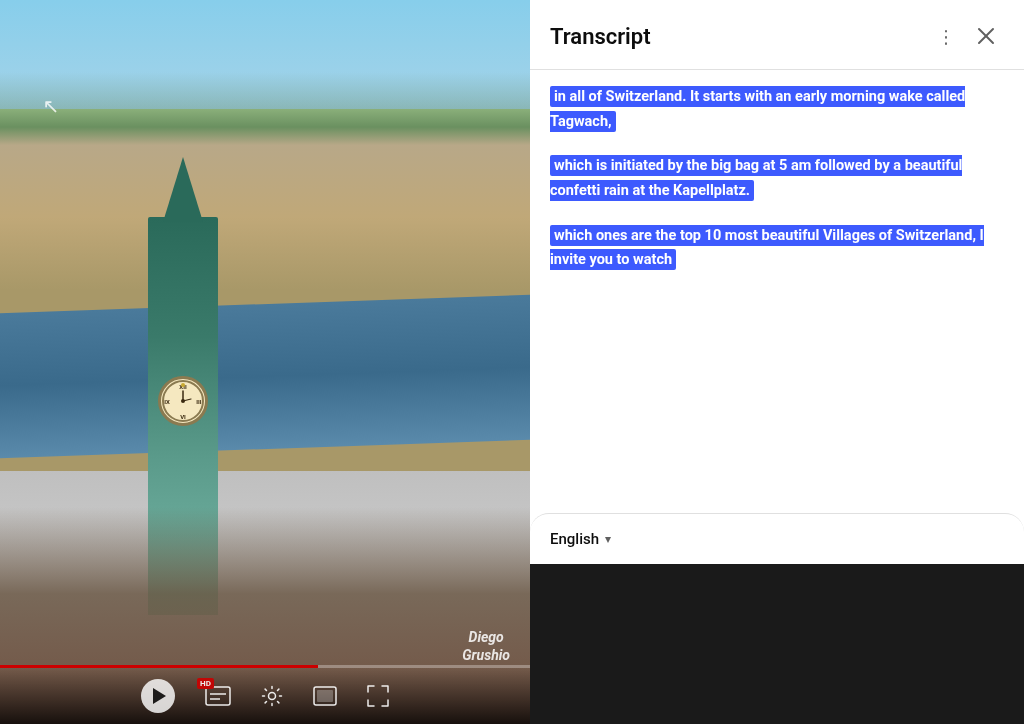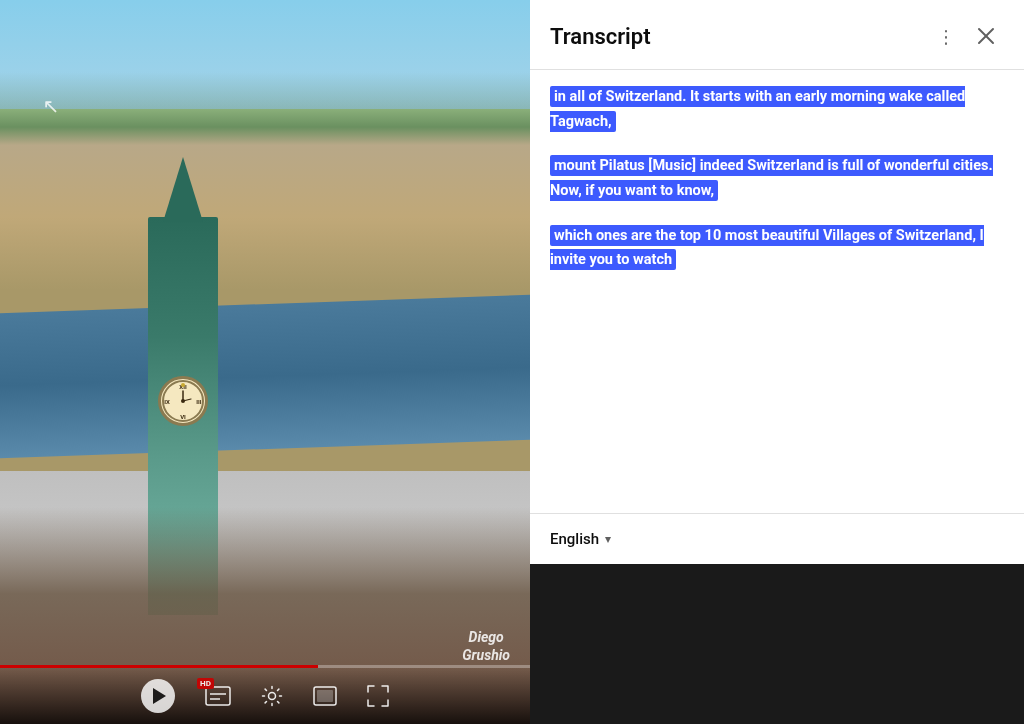--- a/index.html
+++ b/index.html
@@ -291,20 +291,21 @@
       line-height: 1.7;
     }
 
     
     .transcript-footer {
       border-top: 1px solid #e0e0e0;
       padding: 16px 20px;
       display: flex;
       align-items: center;
       flex-shrink: 0;
+      border-radius: 19px;
     }
 
     .language-selector {
       display: flex;
       align-items: center;
       gap: 6px;
       cursor: pointer;
       font-size: 15px;
       color: #0d0d0d;
       font-weight: 500;
@@ -423,21 +424,21 @@
           <line x1="2" y1="2" x2="16" y2="16" stroke="#606060" stroke-width="2" stroke-linecap="round"></line>
           <line x1="16" y1="2" x2="2" y2="16" stroke="#606060" stroke-width="2" stroke-linecap="round"></line>
         </svg>
       </div>
     </div>
 
     <div class="transcript-content">
 
       <div id="transcript-segments-container">
           <div class="transcript-segment"><span class="transcript-text">in all of Switzerland. It starts with  an early morning wake called Tagwach,</span></div>
-          <div class="transcript-segment"><span class="transcript-text">mount Pilatus [Music] indeed Switzerland is full  of wonderful cities. Now, if you want to know,</span></div>
+          <div class="transcript-segment"><span class="transcript-text">which is initiated by the big bag at 5 am followed  by a beautiful confetti rain at the Kapellplatz.</span></div>
           <div class="transcript-segment"><span class="transcript-text">which ones are the top 10 most beautiful  Villages of Switzerland, I invite you to watch</span></div>
         </div>
     </div>
 
     <div class="transcript-footer">
       <div class="language-selector">
         <span>English</span>
         <span class="chevron-down">▾</span>
       </div>
     </div>

